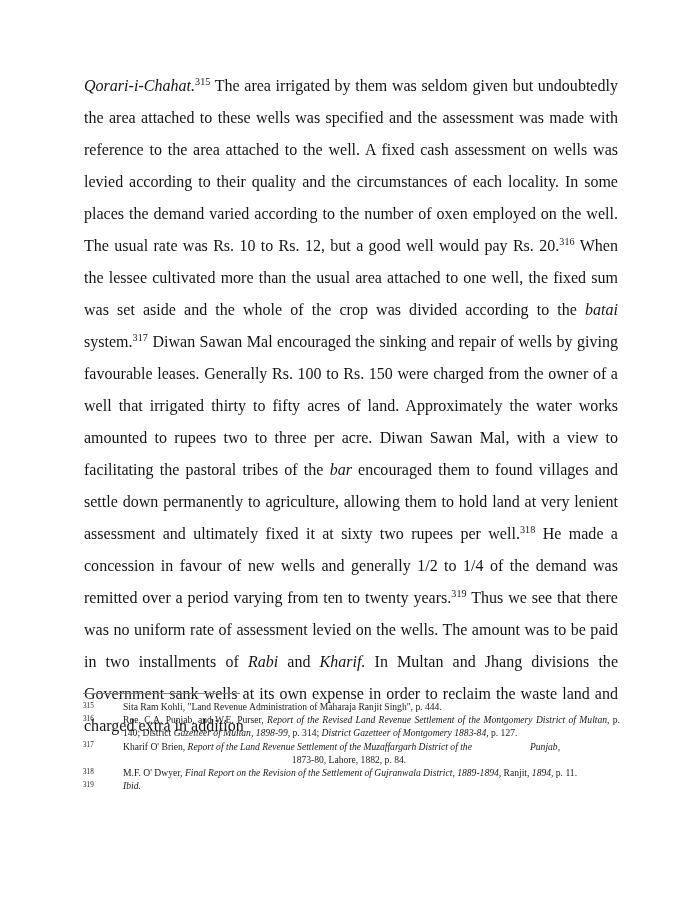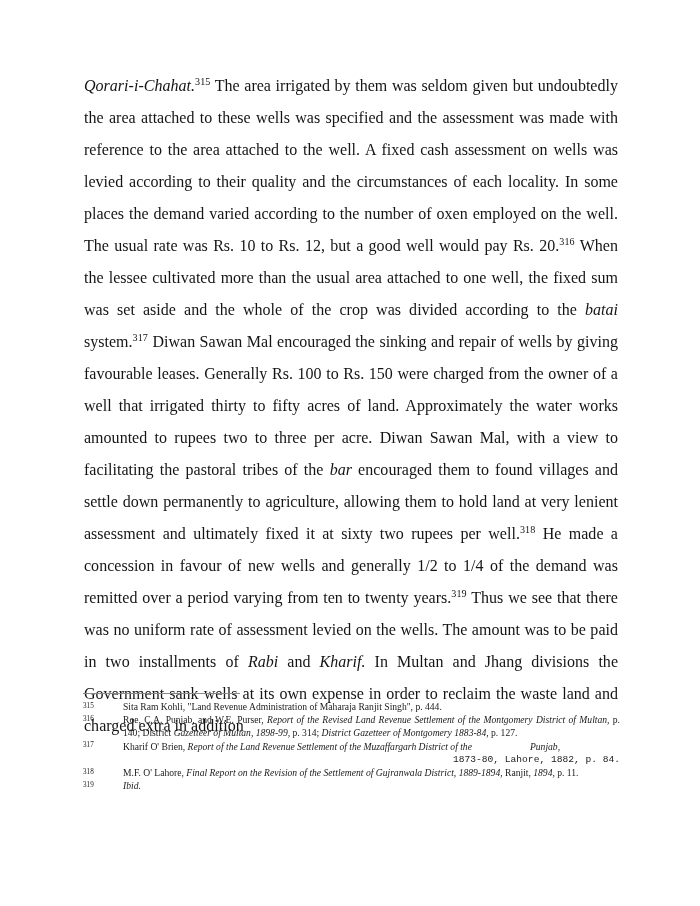--- a/index.html
+++ b/index.html
@@ -68,22 +68,21 @@
   .fn .fn-num {
     position: absolute;
     left: 5px;
     top: -0.5px;
     font-size: 7.2px;
     line-height: 13.2px;
     color: #1a1a1a;
   }
   .fn-outdent {
     padding-left: 0;
-    text-align: right;
-    font-family: Liberation Mono, monospace;
+    text-align: center;
   }
   .wide-gap {
     display: inline-block;
     width: 58px;
   }
 </style>
 </head>
 <body>
 
 <div class="page">
@@ -92,17 +91,17 @@
     <p><i>Qorari-i-Chahat.</i><sup>315</sup><span> The area irrigated by them was seldom given but undoubtedly the area attached to these wells was specified and the assessment was made with reference to the area attached to the well. A fixed cash assessment on wells was levied according to their quality and the circumstances of each locality. In some places the demand varied according to the number of oxen employed on the well. The usual rate was Rs. 10 to Rs. 12, but a good well would pay Rs. 20.</span><sup>316</sup><span> When the lessee cultivated more than the usual area attached to one well, the fixed sum was set aside and the whole of the crop was divided according to the </span><i>batai</i><span> system.</span><sup>317</sup><span> Diwan Sawan Mal encouraged the sinking and repair of wells by giving favourable leases. Generally Rs. 100 to Rs. 150 were charged from the owner of a well that irrigated thirty to fifty acres of land. Approximately the water works amounted to rupees two to three per acre. Diwan Sawan Mal, with a view to facilitating the pastoral tribes of the </span><i>bar</i><span> encouraged them to found villages and settle down permanently to agriculture, allowing them to hold land at very lenient assessment and ultimately fixed it at sixty two rupees per well.</span><sup>318</sup><span> He made a concession in favour of new wells and generally 1/2 to 1/4 of the demand was remitted over a period varying from ten to twenty years.</span><sup>319</sup><span> Thus we see that there was no uniform rate of assessment levied on the wells. The amount was to be paid in two installments of </span><i>Rabi</i><span> and </span><i>Kharif.</i><span> In Multan and Jhang divisions the Government sank wells at its own expense in order to reclaim the waste land and charged extra in addition</span></p>
   </div>
 
   <div class="fn-rule"></div>
 
   <div class="footnotes">
       <div class="fn"><span class="fn-num">315</span><span>Sita  Ram Kohli, "Land Revenue Administration of Maharaja Ranjit Singh", p. 444.</span></div>
       <div class="fn"><span class="fn-num">316</span><span>Roe, C.A. Punjab, and W.E. Purser, </span><i>Report of the Revised Land Revenue Settlement of the Montgomery District of Multan,</i><span> p. 140; District </span><i>Gazetteer of Multan, 1898-99,</i><span> p. 314; </span><i>District Gazetteer of Montgomery 1883-84,</i><span> p. 127.</span></div>
       <div class="fn"><span class="fn-num">317</span><span>Kharif O' Brien, </span><i>Report of the Land Revenue Settlement of the Muzaffargarh District of the</i><span class="wide-gap"></span><i>Punjab,</i></div>
       <div class="fn fn-outdent">1873-80, Lahore, 1882, p. 84.</div>
-      <div class="fn"><span class="fn-num">318</span><span>M.F. O' Lahore, </span><i>Final Report on the Revision of the Settlement of Gujranwala District, 1889-1894,</i><span> Ranjit, </span><i>1894,</i><span> p. 11.</span></div>
+      <div class="fn"><span class="fn-num">318</span><span>M.F. O' Dwyer, </span><i>Final Report on the Revision of the Settlement of Gujranwala District, 1889-1894,</i><span> Ranjit, </span><i>1894,</i><span> p. 11.</span></div>
       <div class="fn"><span class="fn-num">319</span><i>Ibid.</i></div>
     </div>
 
 </div>
 
 </body></html>

